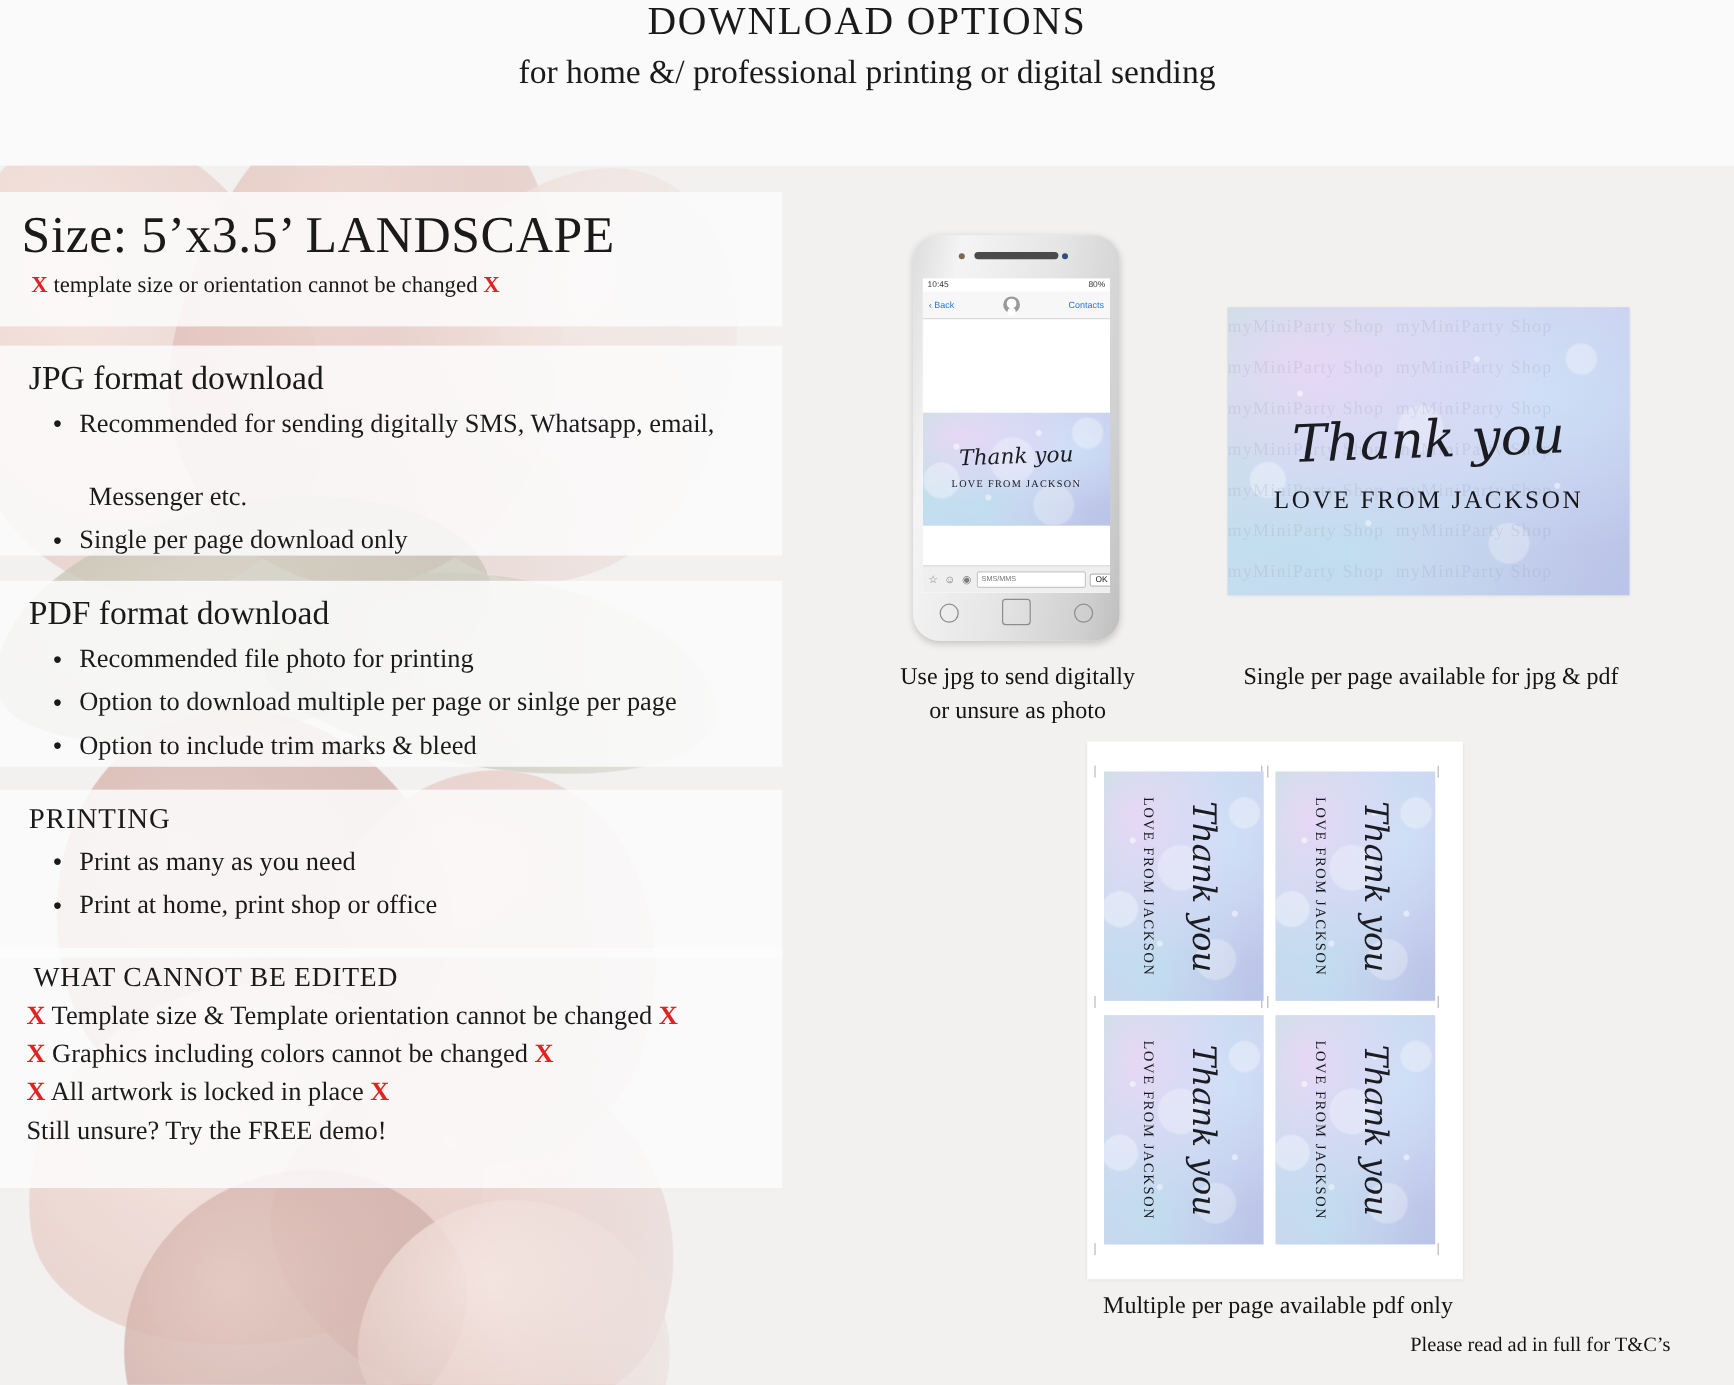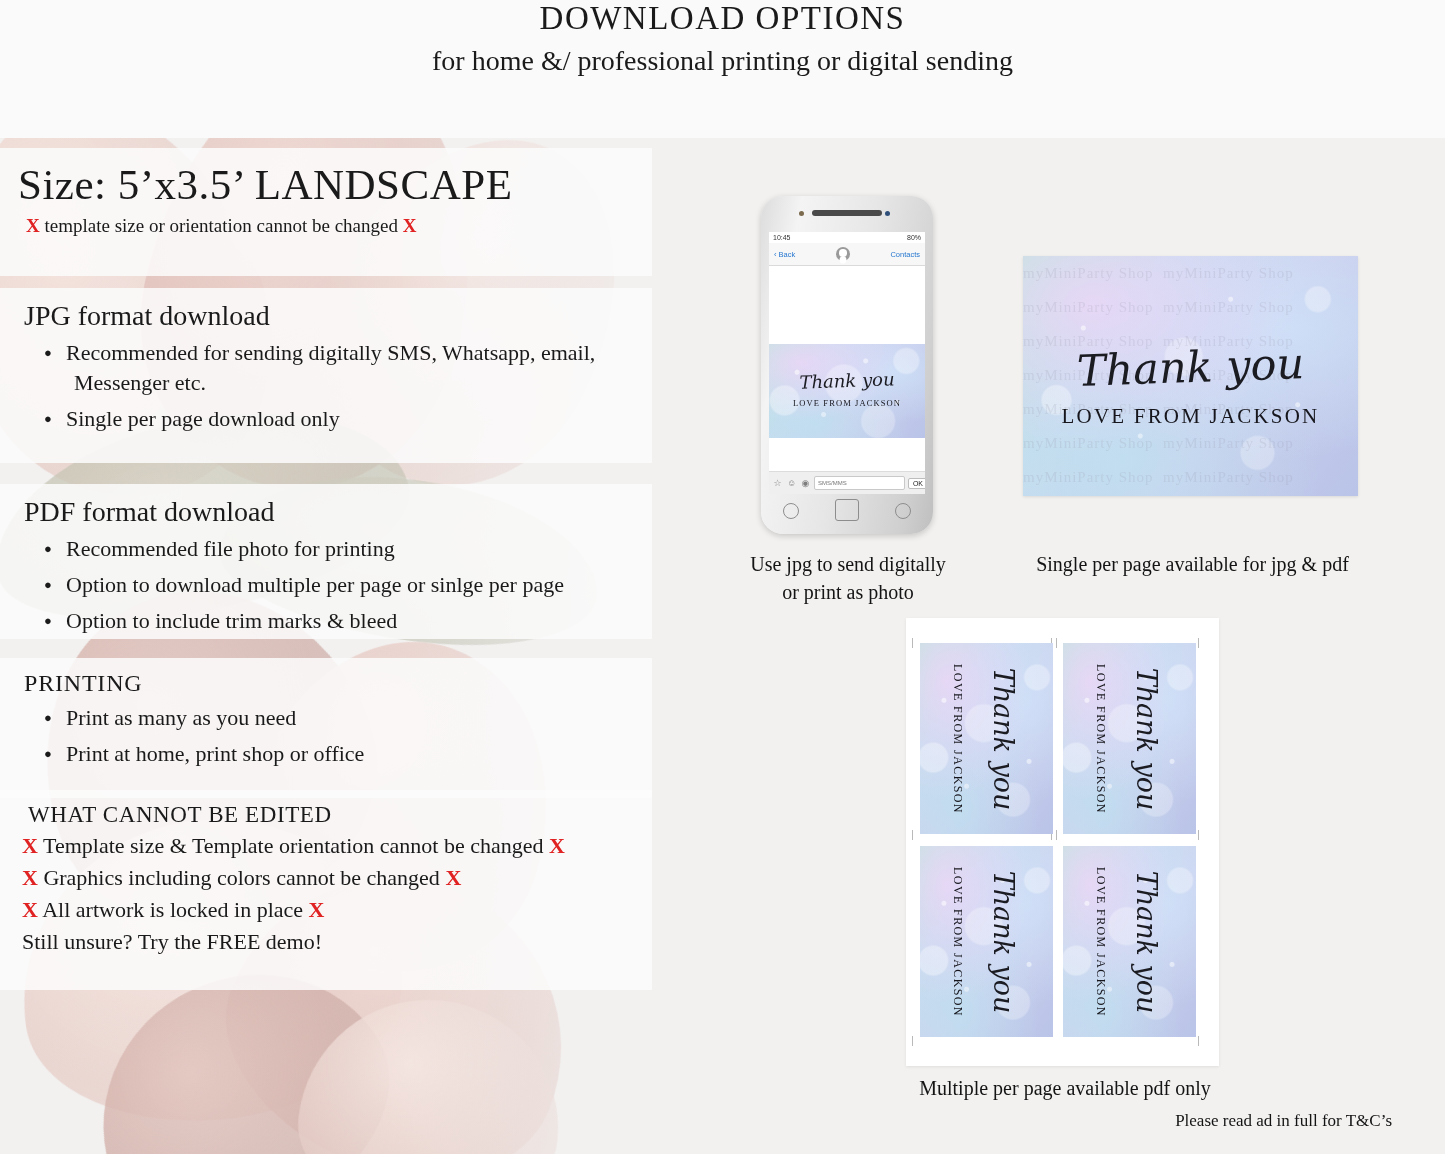--- a/index.html
+++ b/index.html
@@ -50,21 +50,21 @@
     font-size:28px; font-weight:400;
   }
 
   
   .panel {
     position:absolute;
     background:rgba(252,252,252,0.86);
     z-index:4;
     padding:0;
   }
-  .panel-size { left:0; top:148px; width:652px; height:128px; }
+  .panel-size { left:0; top:160px; width:652px; height:112px; }
   .panel-jpg  { left:0; top:288px; width:652px; height:175px; }
   .panel-pdf  { left:0; top:484px; width:652px; height:155px; }
   .panel-print{ left:0; top:658px; width:652px; height:140px; }
   .panel-edit { left:0; top:790px; width:652px; height:200px; }
 
   .size-title {
     font-size:43px; font-weight:400; margin:0; padding:12px 0 0 18px; letter-spacing:0.5px;
   }
   .size-note {
     font-size:19px; padding:6px 0 0 26px; margin:0;
@@ -78,21 +78,21 @@
   .sec-title.plain { text-decoration:none; font-size:24px; letter-spacing:0.8px; }
   ul.bullets {
     margin:4px 0 0 0; padding:0 0 0 44px; list-style:none;
   }
   ul.bullets li {
     font-size:22px; line-height:30px; position:relative; padding-left:22px; margin-top:6px;
   }
   ul.bullets li:before {
     content:"\25CF"; position:absolute; left:0; top:0; font-size:13px; line-height:30px;
   }
-  ul.bullets li .cont { display:block; padding-left:8px; }
+  ul.bullets li .cont { display:block; padding-left:8px;margin-top:31px; }
 
   .edit-line {
     font-size:22px; line-height:29px; padding:3px 0 0 22px; margin:0;
   }
   .edit-title { font-size:23px; padding:12px 0 0 28px; margin:0; letter-spacing:0.6px; }
 
   
   .phone {
     position:absolute; left:761px; top:196px; width:172px; height:338px;
     border-radius:22px;
@@ -361,21 +361,21 @@
       <span class="pb-ok">OK</span>
     </div>
   </div>
   <div class="phone-sq left"></div>
   <div class="phone-home"></div>
   <div class="phone-sq right"></div>
 </div>
 
 <div class="caption cap-phone">
   <div>Use jpg to send digitally</div>
-  <div>or print as photo</div>
+  <div>or unsure as photo</div>
 </div>
 
 <div class="card-single card-art">
   <div class="wm">
     myMiniParty Shop&nbsp;&nbsp;myMiniParty Shop<br>
     myMiniParty Shop&nbsp;&nbsp;myMiniParty Shop<br>
     myMiniParty Shop&nbsp;&nbsp;myMiniParty Shop<br>
     myMiniParty Shop&nbsp;&nbsp;myMiniParty Shop<br>
     myMiniParty Shop&nbsp;&nbsp;myMiniParty Shop<br>
     myMiniParty Shop&nbsp;&nbsp;myMiniParty Shop<br>

